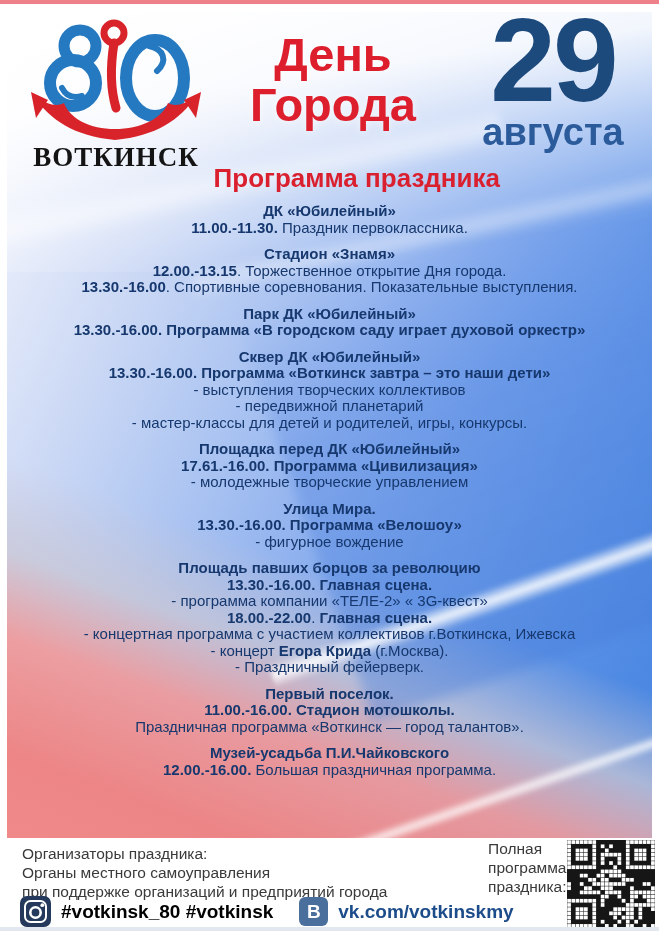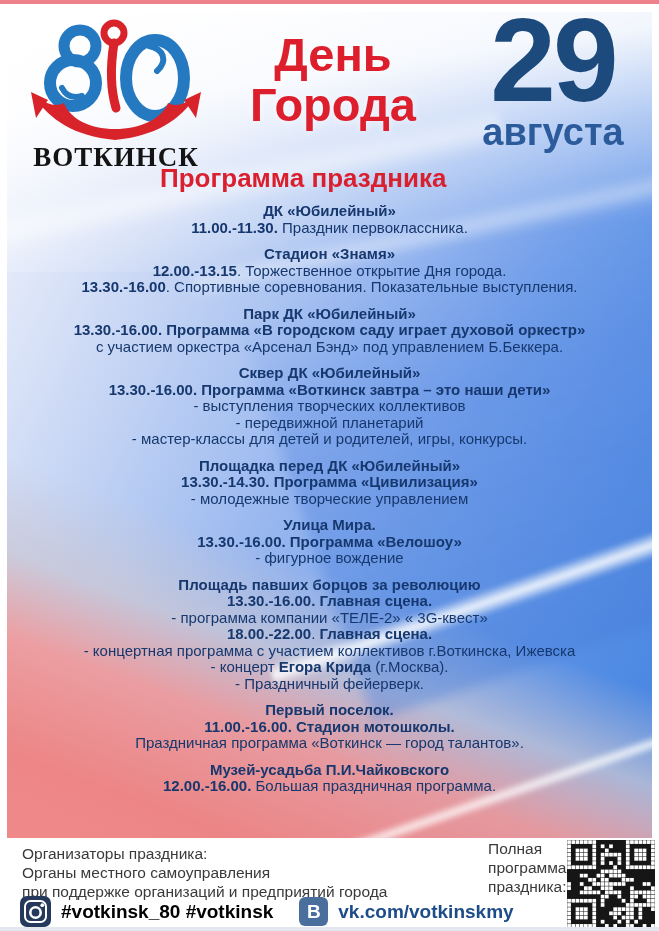--- a/index.html
+++ b/index.html
@@ -30,21 +30,21 @@
   
   .logo{position:absolute;left:24px;top:16px;width:184px;text-align:center;z-index:3;}
   .logo-city{font-family:"Liberation Serif",serif;font-weight:bold;font-size:27px;line-height:28px;
              color:#141414;letter-spacing:1px;margin-top:-3px;}
   .title{position:absolute;left:216px;top:30px;width:234px;text-align:center;z-index:3;
          color:#dd1f2d;font-weight:bold;font-size:47px;line-height:50px;
          text-shadow:0 0 8px rgba(255,255,255,.7);}
   .date{position:absolute;right:6px;top:8px;width:200px;text-align:center;z-index:3;}
   .date-day{font-size:118px;line-height:104px;font-weight:bold;color:#1d4a7d;letter-spacing:-3px;}
   .date-month{font-size:38px;line-height:40px;font-weight:bold;color:#2b5b9b;}
-  .subtitle{position:absolute;left:160px;top:164px;width:340px;text-align:left;z-index:3;
+  .subtitle{position:absolute;left:160px;top:164px;width:340px;text-align:right;z-index:3;
             font-size:26px;line-height:28px;font-weight:bold;color:#da1f2e;}
 
   
   .program{position:absolute;left:16px;top:203px;width:627px;z-index:3;text-align:center;
            color:#16386e;font-size:15px;line-height:16.5px;}
   .section{margin-bottom:10px;}
   .venue{font-weight:bold;}
   .pline .b{font-weight:bold;}
 
   
@@ -113,32 +113,31 @@
         <div class="pline"><span class="b">11.00.-11.30.</span><span> Праздник первоклассника.</span></div>
       </div>
       <div class="section">
         <div class="venue">Стадион «Знамя»</div>
         <div class="pline"><span class="b">12.00.-13.15</span><span>. Торжественное открытие Дня города.</span></div>
         <div class="pline"><span class="b">13.30.-16.00</span><span>. Спортивные соревнования. Показательные выступления.</span></div>
       </div>
       <div class="section">
         <div class="venue">Парк ДК «Юбилейный»</div>
         <div class="pline"><span class="b">13.30.-16.00.  Программа «В городском саду играет духовой оркестр»</span></div>
-        <div class="pline"><span>с участием оркестра «Арсенал Бэнд» под управлением Б.Беккера.</span></div>
       </div>
       <div class="section">
         <div class="venue">Сквер ДК «Юбилейный»</div>
         <div class="pline"><span class="b">13.30.-16.00. Программа «Воткинск завтра – это наши дети»</span></div>
         <div class="pline"><span>- выступления творческих коллективов</span></div>
         <div class="pline"><span>- передвижной планетарий</span></div>
         <div class="pline"><span>- мастер-классы для детей и родителей, игры, конкурсы.</span></div>
       </div>
       <div class="section">
         <div class="venue">Площадка перед ДК «Юбилейный»</div>
-        <div class="pline"><span class="b">13.30.-14.30. Программа «Цивилизация»</span></div>
+        <div class="pline"><span class="b">17.61.-16.00. Программа «Цивилизация»</span></div>
         <div class="pline"><span>- молодежные творческие управлением</span></div>
       </div>
       <div class="section">
         <div class="venue">Улица Мира.</div>
         <div class="pline"><span class="b">13.30.-16.00. Программа «Велошоу»</span></div>
         <div class="pline"><span>- фигурное вождение</span></div>
       </div>
       <div class="section">
         <div class="venue">Площадь павших борцов за революцию</div>
         <div class="pline"><span class="b">13.30.-16.00. Главная сцена.</span></div>

